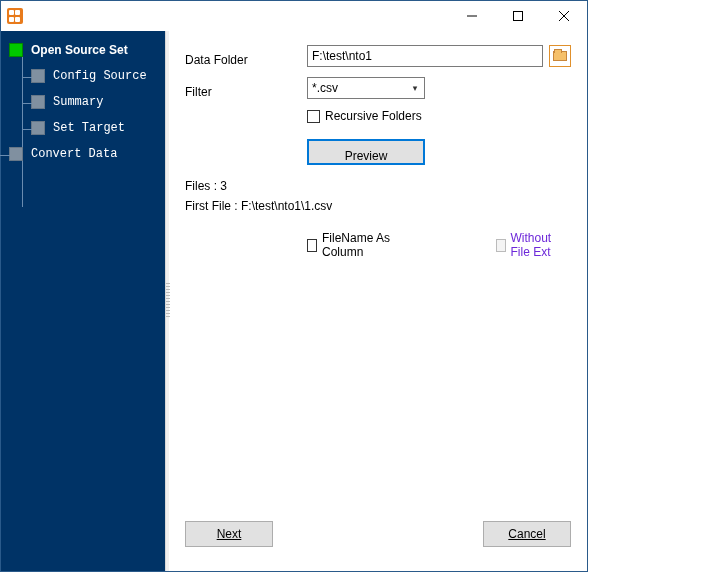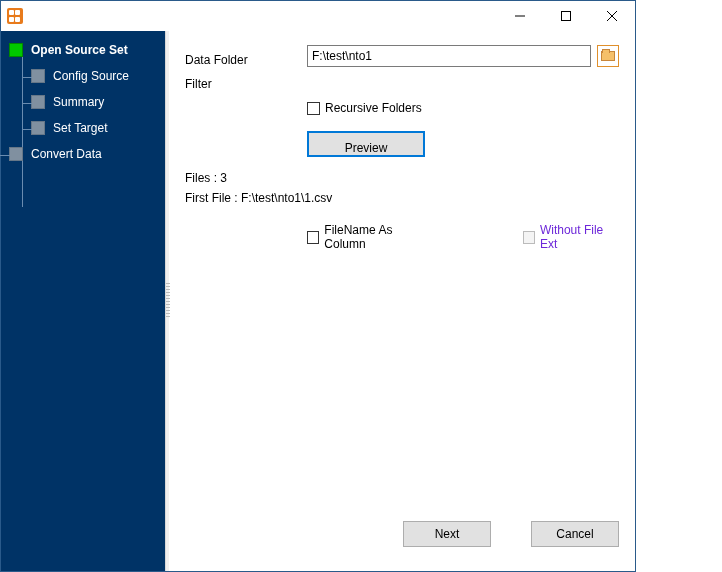--- a/index.html
+++ b/index.html
@@ -4,21 +4,21 @@
 <style>
   * { box-sizing: border-box; }
   body {
     margin: 0;
     font-family: "Segoe UI", Tahoma, sans-serif;
     font-size: 12px;
     background: #fff;
     color: #000;
   }
   .window {
-    width: 636px;
+    width: 588px;
     height: 572px;
     border: 1px solid #2a5a8a;
     display: flex;
     flex-direction: column;
     background: #fff;
   }
   .titlebar {
     height: 30px;
     display: flex;
     align-items: center;
@@ -79,21 +79,21 @@
     width: 10px;
     height: 1px;
     background: #6a8cb0;
   }
   .tree-item .sq {
     width: 14px; height: 14px;
     margin-right: 8px;
     flex-shrink: 0;
   }
   .tree-item.root .sq { background: #00c800; border:1px solid #008a00; }
-  .tree-item.child { padding-left: 22px; }
+  .tree-item.child { padding-left: 22px; font-family: Liberation Mono, monospace; }
   .tree-item.child .sq { background: #8090a0; border:1px solid #667788; }
   .tree-item.root .label { font-weight: bold; }
   .content {
     flex: 1;
     padding: 14px 16px 10px 16px;
     display: flex;
     flex-direction: column;
     position: relative;
   }
   .form-row {
@@ -177,23 +177,24 @@
     display: flex;
     margin-top: 12px;
     margin-left: 122px;
     gap: 92px;
   }
   .option {
     display:flex; align-items:center;
   }
   .footer {
     display:flex;
-    justify-content:flex-end;
+    justify-content:space-between;
     gap: 40px;
     padding: 10px 0 14px 0;
+    text-decoration: underline;
   }
   .footer-btn {
     width: 88px; height: 26px;
     border: 1px solid #adadad;
     background: #e1e1e1;
     display:flex; align-items:center; justify-content:center;
     cursor: default;
   }
   .divider-handle {
     width:4px;
@@ -282,20 +283,24 @@
       <div class="form-row">
         <span class="lbl">Data Folder</span>
         <input class="text-input" type="text" value="F:\test\nto1" style="">
         <div class="browse-btn">
           <div class="folder-glyph"></div>
         </div>
       </div>
 
       <div class="form-row">
         <span class="lbl">Filter</span>
+        <div class="combo">
+          <span class="combo-text">*.csv</span>
+          <span class="combo-arrow">▾</span>
+        </div>
       </div>
 
       <div class="check-row">
         <div class="checkbox"></div>
         <span>Recursive Folders</span>
       </div>
 
       <div class="preview-btn">
         <span>Preview</span>
       </div>

